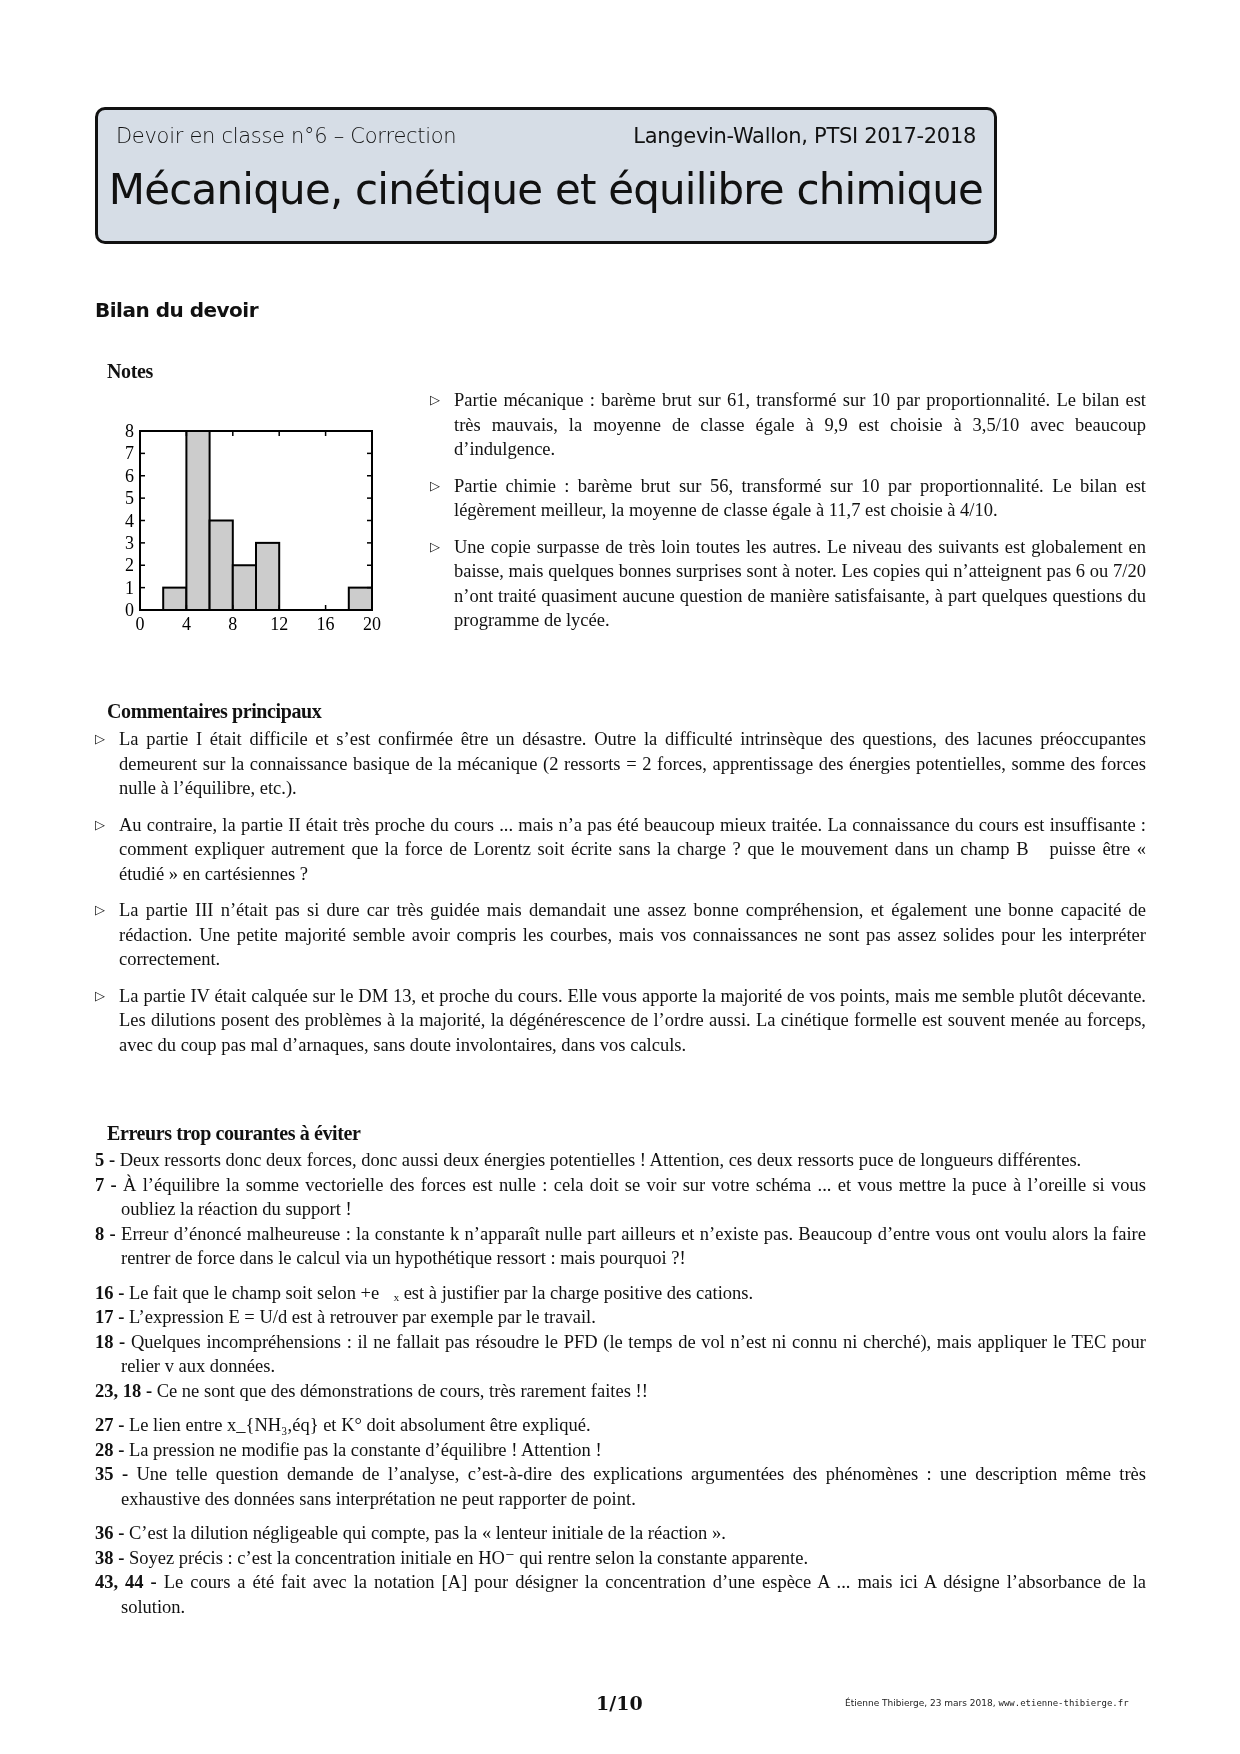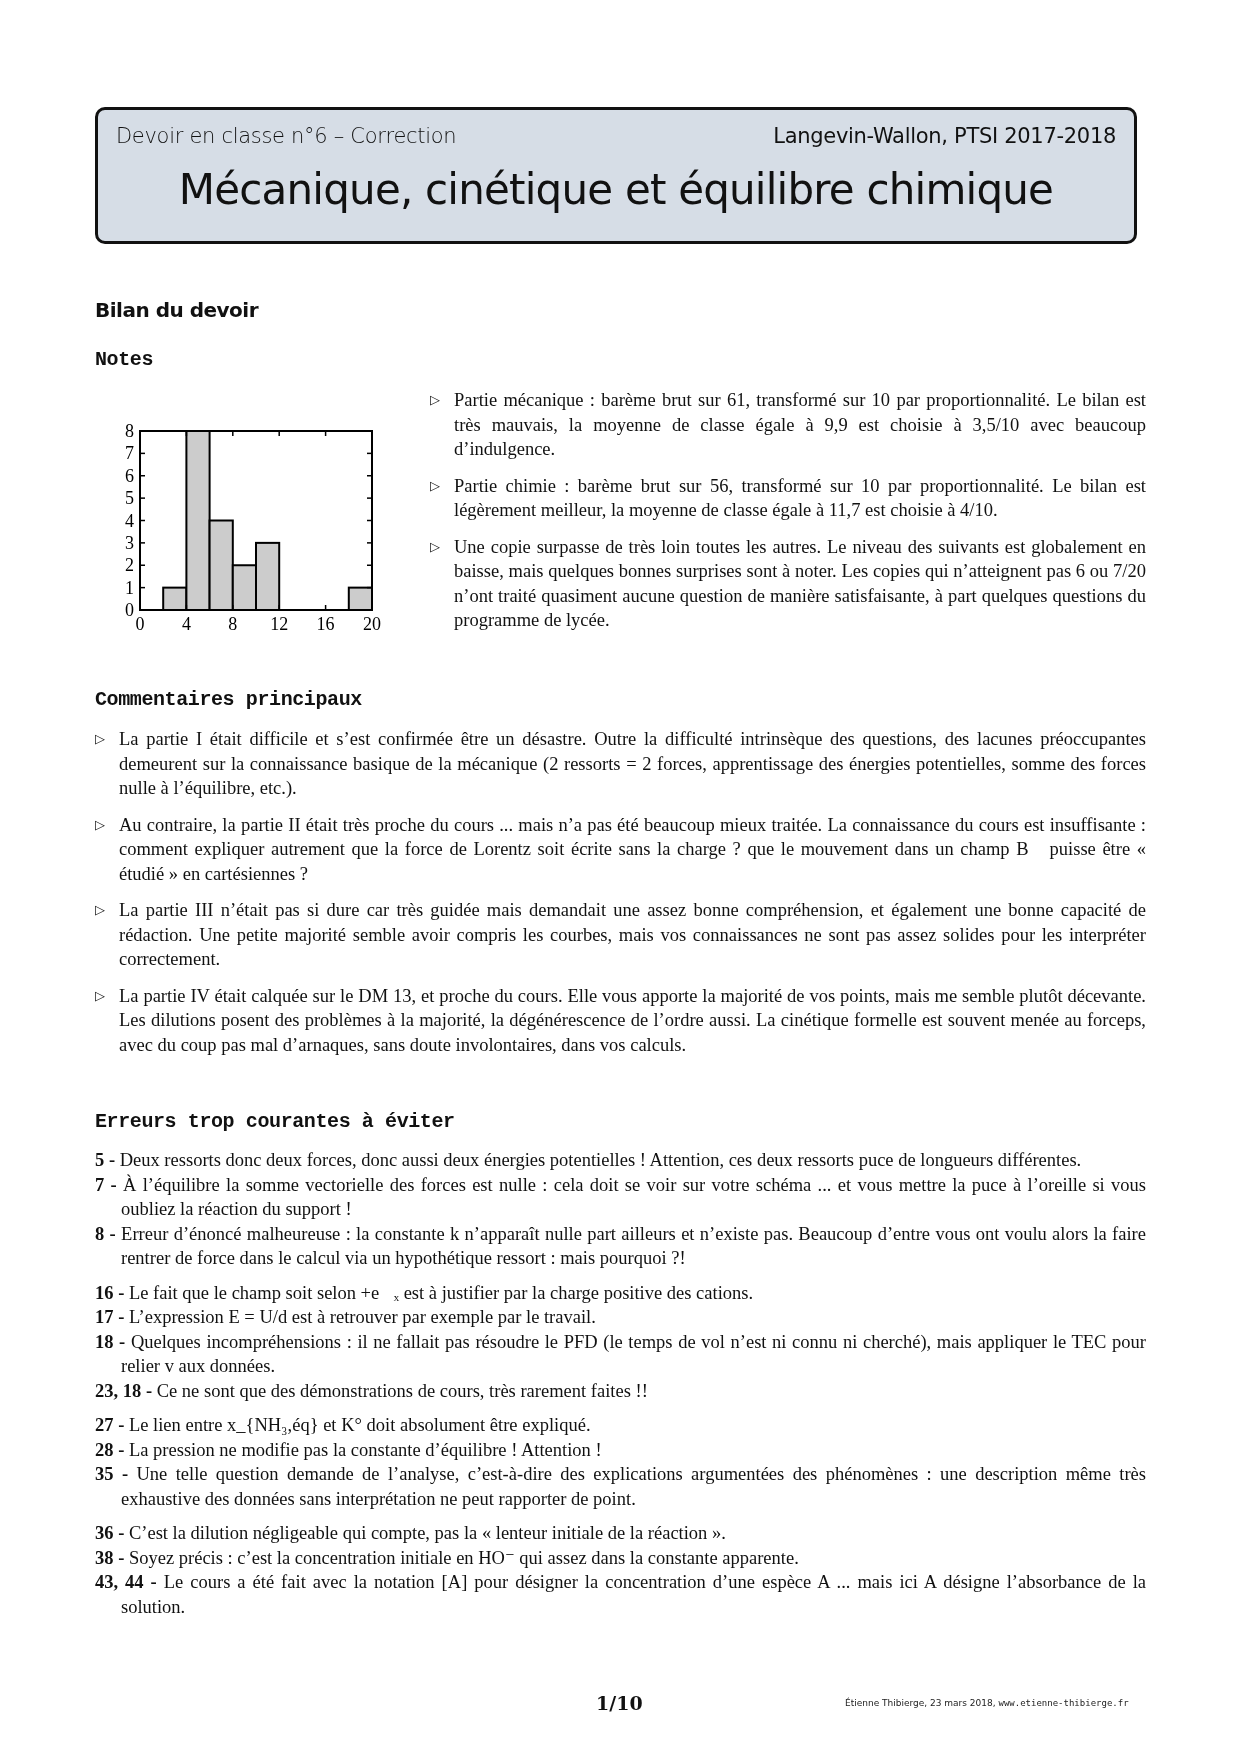--- a/index.html
+++ b/index.html
@@ -1,27 +1,27 @@
 <!DOCTYPE html>
 <html><head>
 <meta charset="utf-8">
 <style>
   html, body { margin: 0; padding: 0; background: #ffffff; }
   body { width: 1240px; height: 1754px; position: relative; overflow: hidden; color: #111; }
 
   .header-box {
-    position: absolute; left: 95px; top: 107px; width: 1042px; height: 137px;
+    position: absolute; left: 95px; top: 107px; width: 902px; height: 137px;
     background: #d6dde6; border: 3px solid #111; border-radius: 10px; box-sizing: border-box;
   }
   .hdr-left { position: absolute; left: 18px; top: 14px; font-size: 21px; font-family: "DejaVu Sans", sans-serif; font-weight: 300; letter-spacing: -0.3px; }
   .hdr-right { position: absolute; right: 18px; top: 14px; font-size: 21px; font-family: "DejaVu Sans", sans-serif; letter-spacing: -0.3px; }
   .hdr-title { position: absolute; left: 0; right: 0; top: 55px; text-align: center; font-size: 42px; font-family: "DejaVu Sans", sans-serif; letter-spacing: -0.8px; }
 
   h2 { position: absolute; margin: 0; font-family: "DejaVu Sans", sans-serif; font-weight: bold; font-size: 20px; letter-spacing: -0.5px; }
-  h3 { position: absolute; margin: 0; font-family: Liberation Mono, monospace; font-weight: bold; font-size: 20px; letter-spacing: -0.4px; }
+  h3 { position: absolute; margin: 12px; font-family: Liberation Serif, serif; font-weight: bold; font-size: 20px; letter-spacing: -0.4px; }
 
   .chart { position: absolute; left: 110px; top: 420px; width: 290px; height: 225px; }
 
   .para { position: absolute; font-family: "Liberation Serif", "DejaVu Serif", serif; font-size: 18.5px; line-height: 24.5px; text-align: justify; }
   .bullet { position: relative; padding-left: 24px; margin-bottom: 12px; }
   .bullet .tri { position: absolute; left: 0; top: 0; font-size: 13px; }
   .err { position: relative; padding-left: 26px; text-indent: -26px; margin: 0; }
   .err b { font-weight: bold; }
   .gap { height: 10px; }
 
@@ -123,21 +123,21 @@
   <p class="err"><b>16 -</b> <span>Le fait que le champ soit selon +e⃗ₓ est à justifier par la charge positive des cations.</span></p>
   <p class="err"><b>17 -</b> <span>L’expression E = U/d est à retrouver par exemple par le travail.</span></p>
   <p class="err"><b>18 -</b> <span>Quelques incompréhensions : il ne fallait pas résoudre le PFD (le temps de vol n’est ni connu ni cherché), mais appliquer le TEC pour relier v aux données.</span></p>
   <p class="err"><b>23, 18 -</b> <span>Ce ne sont que des démonstrations de cours, très rarement faites !!</span></p>
   <div class="gap"></div>
   <p class="err"><b>27 -</b> <span>Le lien entre x_{NH₃,éq} et K° doit absolument être expliqué.</span></p>
   <p class="err"><b>28 -</b> <span>La pression ne modifie pas la constante d’équilibre ! Attention !</span></p>
   <p class="err"><b>35 -</b> <span>Une telle question demande de l’analyse, c’est-à-dire des explications argumentées des phénomènes : une description même très exhaustive des données sans interprétation ne peut rapporter de point.</span></p>
   <div class="gap"></div>
   <p class="err"><b>36 -</b> <span>C’est la dilution négligeable qui compte, pas la « lenteur initiale de la réaction ».</span></p>
-  <p class="err"><b>38 -</b> <span>Soyez précis : c’est la concentration initiale en HO⁻ qui assez dans la constante apparente.</span></p>
+  <p class="err"><b>38 -</b> <span>Soyez précis : c’est la concentration initiale en HO⁻ qui rentre selon la constante apparente.</span></p>
   <p class="err"><b>43, 44 -</b> <span>Le cours a été fait avec la notation [A] pour désigner la concentration d’une espèce A ... mais ici A désigne l’absorbance de la solution.</span></p>
 </div>
 
 <div class="footer-page">1/10</div>
 <div class="footer-credit">
   <span>Étienne Thibierge, 23 mars 2018,</span>
   <span class="mono">www.etienne-thibierge.fr</span>
 </div>
 
 </body></html>

